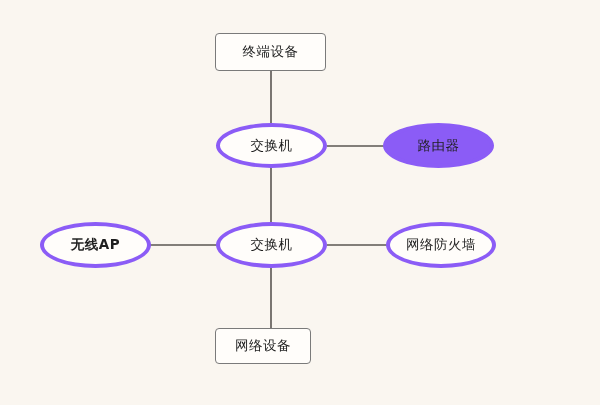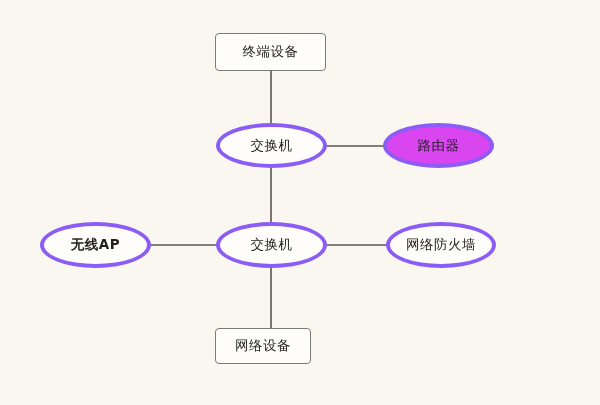--- a/index.html
+++ b/index.html
@@ -65,21 +65,21 @@
     </svg>
 
   <div class="node node-box" style="left: 215px; top: 33px; width: 111px; height: 38px; background: rgb(255, 253, 250); color: rgb(31, 31, 31);">
     <span class="node-label">终端设备</span>
   </div>
 
   <div class="node node-ellipse" style="left: 216px; top: 123px; width: 111px; height: 45px; background: rgb(255, 253, 250); color: rgb(31, 31, 31);">
     <span class="node-label">交换机</span>
   </div>
 
-  <div class="node node-ellipse" style="left: 383px; top: 123px; width: 111px; height: 45px; background: #d946ef; color: rgb(31, 31, 31);">
+  <div class="node node-ellipse" style="left: 383px; top: 123px; width: 111px; height: 45px; background: #8b5cf6; color: rgb(31, 31, 31);">
     <span class="node-label">路由器</span>
   </div>
 
   <div class="node node-ellipse" style="left: 40px; top: 222px; width: 111px; height: 46px; background: rgb(255, 253, 250); color: rgb(31, 31, 31); font-weight: bold;">
     <span class="node-label">无线AP</span>
   </div>
 
   <div class="node node-ellipse" style="left: 216px; top: 222px; width: 111px; height: 46px; background: rgb(255, 253, 250); color: rgb(31, 31, 31);">
     <span class="node-label">交换机</span>
   </div>

